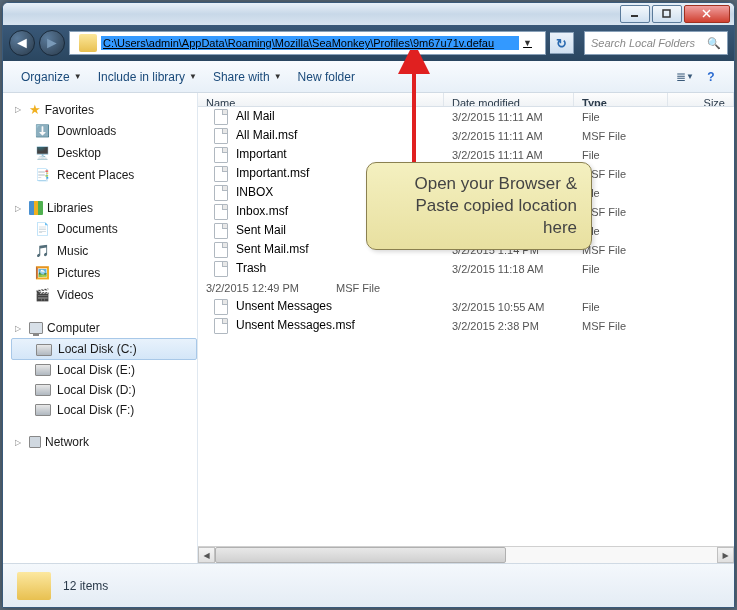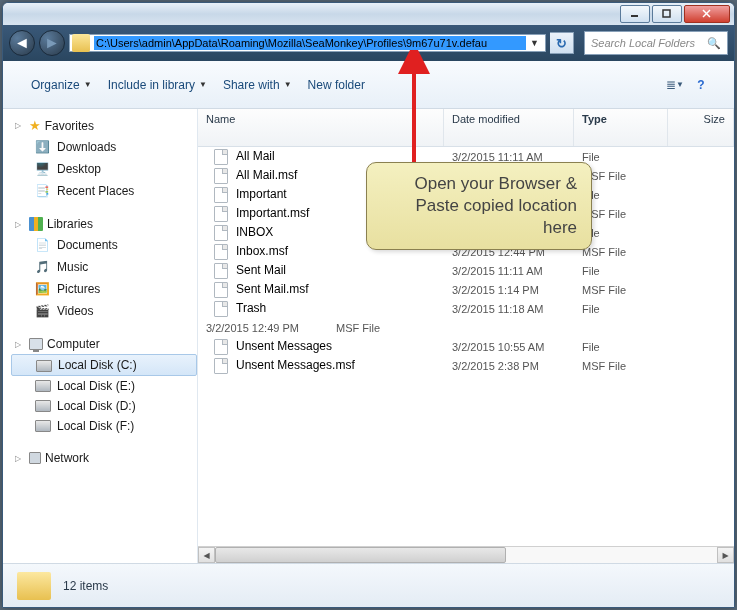--- a/index.html
+++ b/index.html
@@ -4,48 +4,48 @@
 <style>
 * { box-sizing: border-box; margin: 0; padding: 0; font-family: "Segoe UI", Tahoma, sans-serif; }
 body { background: #5a6b7a; width: 737px; height: 610px; overflow: hidden; position: relative; }
 .window { position: absolute; top: 2px; left: 2px; right: 2px; bottom: 2px; background: #fff; border: 1px solid #3a5a7a; border-radius: 6px 6px 0 0; box-shadow: 0 0 8px rgba(0,0,0,.4); display: flex; flex-direction: column; }
 .titlebar { height: 22px; background: linear-gradient(180deg,#e8f0f8 0%,#c8d8e8 50%,#d8e4f0 100%); border-radius: 6px 6px 0 0; display: flex; justify-content: flex-end; align-items: center; padding: 0 4px; }
 .tbtn { width: 30px; height: 18px; margin-left: 2px; border: 1px solid #5a7a9a; border-radius: 2px; background: linear-gradient(180deg,#f4f8fc,#d0e0f0); display: flex; align-items: center; justify-content: center; font-size: 9px; cursor: pointer; }
 .tbtn.close { background: linear-gradient(180deg,#f0a0a0,#d04030); border-color: #a03020; color: #fff; width: 46px; }
 .navbar { height: 36px; background: linear-gradient(180deg,#3a5878,#2a4660); display: flex; align-items: center; padding: 0 6px; gap: 4px; }
 .navbtn { width: 26px; height: 26px; border-radius: 50%; background: radial-gradient(circle at 30% 30%,#5a7a9a,#2a3a4a); border: 1px solid #1a2a3a; display: flex; align-items: center; justify-content: center; color: #7a9ab8; cursor: pointer; }
 .navbtn.back { color: #fff; }
-.addrbar { flex: 1; height: 18px; background: #fff; border: 1px solid #88a0b8; display: flex; align-items: center; padding: 0 2px; }
+.addrbar { flex: 1; height: 24px; background: #fff; border: 1px solid #88a0b8; display: flex; align-items: center; padding: 0 9px; text-decoration: underline; }
 .foldIcon { width: 18px; height: 18px; background: linear-gradient(180deg,#fce79a,#e8c050); border-radius: 2px; margin-right: 4px; flex-shrink: 0; }
 .addrtext { flex: 1; font-size: 11px; color: #000; background: #3399ff; padding: 1px 2px; overflow: hidden; white-space: nowrap; }
 .addrdrop { padding: 0 4px; color: #333; cursor: pointer; font-size: 9px; }
 .refbtn { width: 24px; height: 22px; background: linear-gradient(180deg,#eaf2fa,#d0e0f0); border: 1px solid #88a0b8; border-left: none; display: flex; align-items: center; justify-content: center; color: #2a6ab0; cursor: pointer; font-size: 13px; font-weight: bold; }
 .searchbar { width: 144px; height: 24px; background: #fff; border: 1px solid #88a0b8; margin-left: 6px; display: flex; align-items: center; padding: 0 6px; color: #888; font-size: 11px; font-style: italic; }
 .searchbar .mag { margin-left: auto; color: #3a6aa0; font-style: normal; }
-.toolbar { height: 48px; background: linear-gradient(180deg,#f8fbfe,#e8f0f8); border-bottom: 1px solid #d0dae4; display: flex; align-items: center; padding: 0 20px; font-size: 12px; color: #1a4a7a; }
+.toolbar { height: 32px; background: linear-gradient(180deg,#f8fbfe,#e8f0f8); border-bottom: 1px solid #d0dae4; display: flex; align-items: center; padding: 0 10px; font-size: 12px; color: #1a4a7a; }
 .toolitem { padding: 4px 8px; cursor: pointer; display: flex; align-items: center; gap: 4px; }
 .toolitem .arr { font-size: 8px; color: #333; }
 .toolspacer { flex: 1; }
 .iconbtn { width: 26px; height: 24px; display: flex; align-items: center; justify-content: center; cursor: pointer; color: #3a5a7a; }
 .content { flex: 1; display: flex; min-height: 0; }
 .sidebar { width: 195px; background: #fff; border-right: 1px solid #e0e8f0; overflow-y: auto; padding: 6px 0 6px 8px; font-size: 12px; color: #1a1a1a; }
 .section { margin-bottom: 12px; }
 .sectionhead { display: flex; align-items: center; gap: 4px; padding: 3px 4px; cursor: pointer; }
 .sectionhead .tri { font-size: 8px; color: #888; width: 10px; }
 .favstar { color: #f0b020; font-size: 13px; }
 .libicon { width: 14px; height: 14px; background: linear-gradient(90deg,#4a90d0 33%,#f0b020 33% 66%,#50b050 66%); border-radius: 1px; }
 .compicon { width: 14px; height: 12px; background: #d8e0e8; border: 1px solid #888; border-radius: 1px; position: relative; }
 .compicon::after { content:""; position: absolute; bottom: -3px; left: 3px; width: 6px; height: 2px; background: #888; }
 .neticon { width: 12px; height: 12px; background: #d0d8e0; border: 1px solid #888; border-radius: 1px; }
 .subitem { display: flex; align-items: center; gap: 6px; padding: 3px 4px 3px 24px; cursor: pointer; }
 .subitem.sel { background: linear-gradient(180deg,#e8f2fc,#d4e6f8); border: 1px solid #a8c8e8; border-radius: 2px; align-items: flex-end; }
 .ficon { width: 16px; height: 16px; display: flex; align-items: center; justify-content: center; flex-shrink: 0; }
 .drvicon { width: 16px; height: 12px; background: linear-gradient(180deg,#e8e8e8,#b0b8c0); border-radius: 1px; border: 1px solid #888; }
 .main { flex: 1; display: flex; flex-direction: column; background: #fff; min-width: 0; }
-.colhead { height: 38px; background: linear-gradient(180deg,#fdfdfd,#f0f3f6); border-bottom: 1px solid #d8e0e8; display: flex; font-size: 11px; color: #2a3a4a; }
+.colhead { height: 14px; background: linear-gradient(180deg,#fdfdfd,#f0f3f6); border-bottom: 1px solid #d8e0e8; display: flex; font-size: 11px; color: #2a3a4a; }
 .col { padding: 4px 8px; border-right: 1px solid #e0e6ec; cursor: pointer; overflow: hidden; white-space: nowrap; }
 .col.name { flex: 0 0 246px; }
 .col.date { flex: 0 0 130px; }
 .col.type { flex: 0 0 94px; font-weight: bold; }
 .col.size { flex: 1; text-align: right; }
 .filelist { flex: 1; overflow: auto; }
 .filerow { display: flex; font-size: 12px; color: #000; height: 19px; align-items: center; }
 .fcell { padding: 0 8px; overflow: hidden; white-space: nowrap; }
 .fcell.name { flex: 0 0 246px; display: flex; align-items: flex-start; gap: 8px; padding-left: 16px; }
 .fcell.date { flex: 0 0 130px; color: #555; font-size: 11px; }

